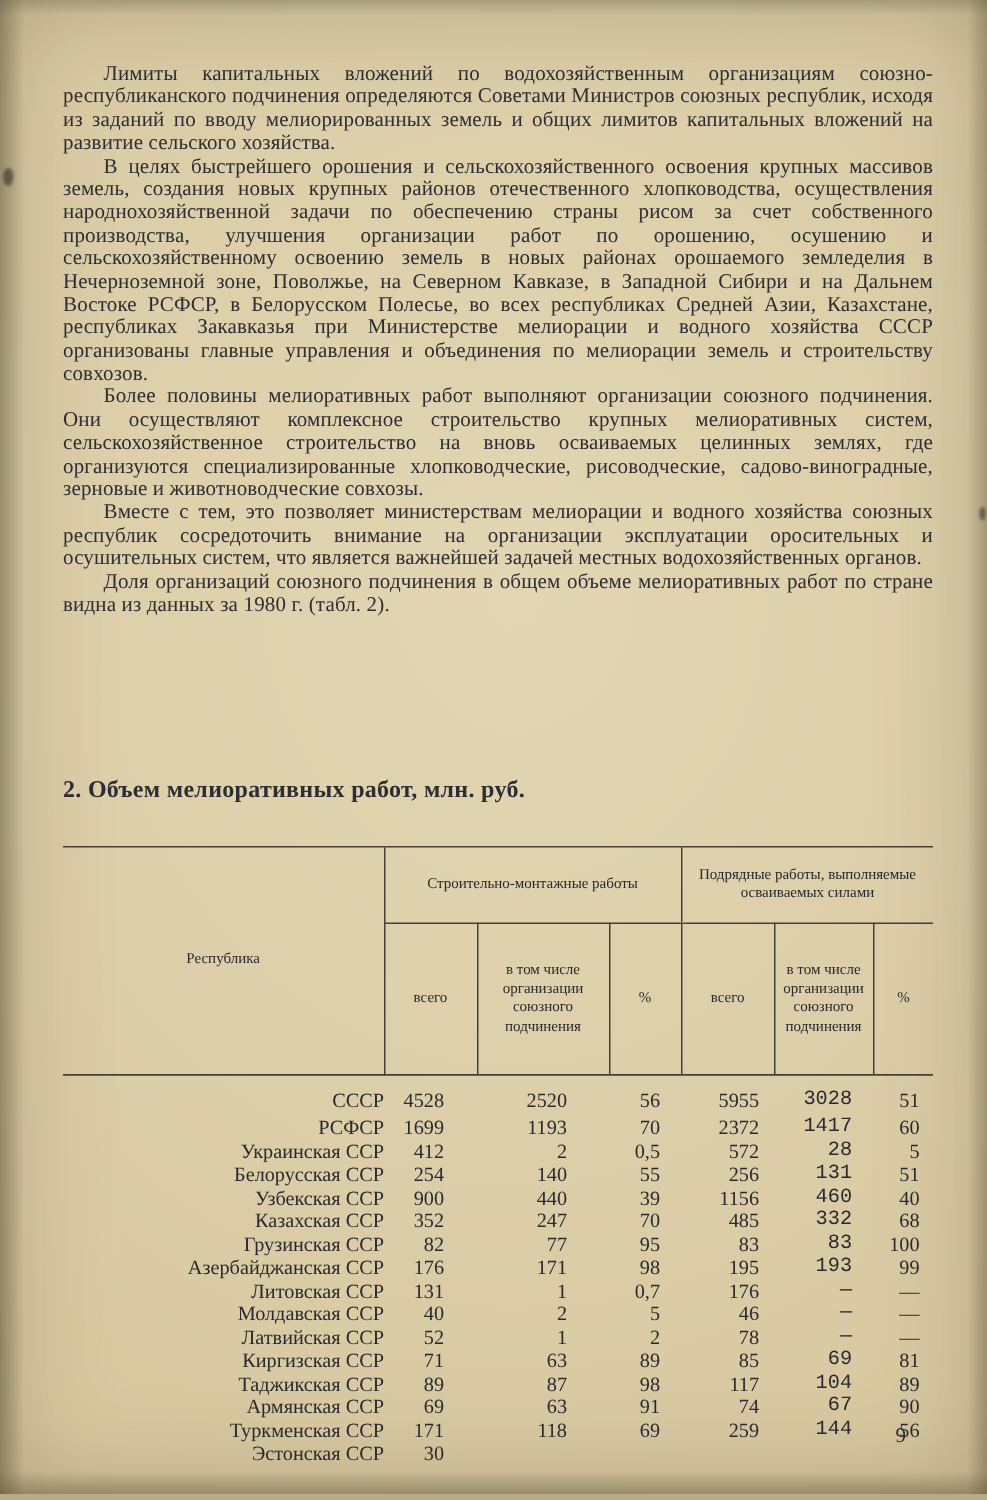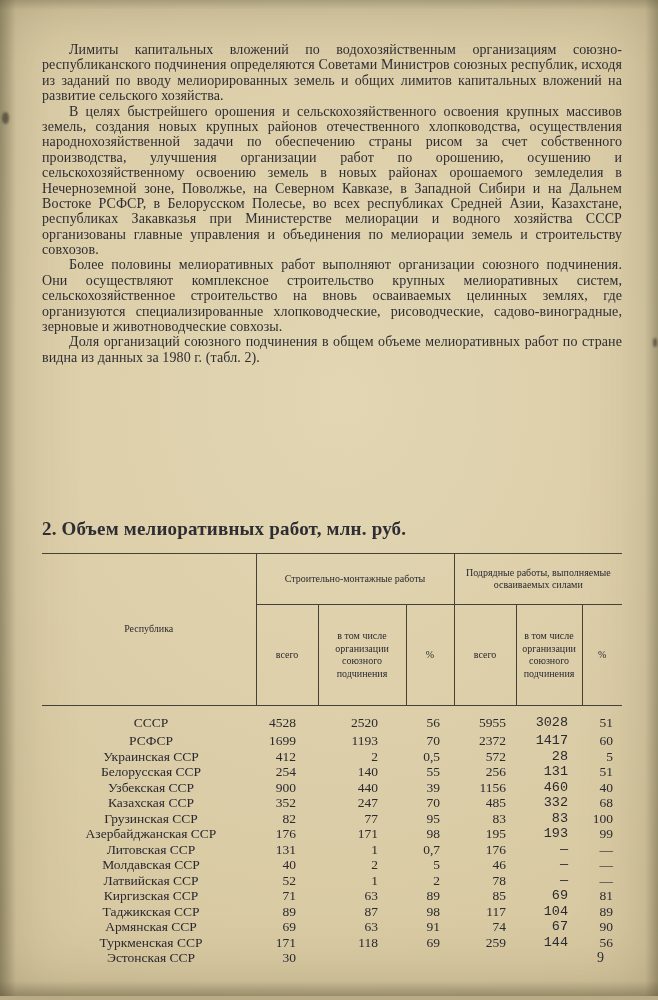--- a/index.html
+++ b/index.html
@@ -28,21 +28,21 @@
   .content{
     position:absolute;left:42px;top:42px;width:580px;
   }
   .body-text{
     height:458px;overflow:hidden;
     font-size:14px;line-height:1.1;text-align:justify;
     hyphens:auto;letter-spacing:0.1px;
   }
   .body-text p{margin:0;text-indent:27px;}
   .table-title{
-    margin:18px 0 13px 0;font-size:19px;font-weight:bold;letter-spacing:0.2px;
+    margin:18px 0 28px 0;font-size:16px;font-weight:bold;letter-spacing:0.2px;
   }
   table.data{
     width:580px;border-collapse:collapse;table-layout:fixed;
     border-top:1px solid var(--line);
     font-size:13.5px;color:#2a2930;
   }
   table.data th{
     font-weight:normal;font-size:10px;line-height:1.25;
     vertical-align:middle;text-align:center;
     padding:2px 5px;overflow-wrap:break-word;
@@ -56,21 +56,21 @@
     border-bottom:1px solid var(--line);
   }
   tr.subrow th{
     height:96px;border-left:1px solid var(--line);
     border-bottom:1px solid var(--line);
   }
   tbody td{
     padding:0 0 0 2px;height:15.5px;line-height:15.5px;
     white-space:nowrap;overflow:hidden;
   }
-  tbody td.republic{text-align:center;padding-left:4px;}
+  tbody td.republic{text-align:right;padding-left:4px;}
   tbody td.num{text-align:right;}
   tbody tr td:nth-child(2){padding-right:22px;}
   tbody tr td:nth-child(3){padding-right:28px;}
   tbody tr td:nth-child(4){padding-right:14px;}
   tbody tr td:nth-child(5){padding-right:10px;margin-top:28px;}
   tbody tr td:nth-child(6){padding-right:14px;font-family:Liberation Mono, monospace;}
   tbody tr td:nth-child(7){padding-right:9px;}
   tbody tr:first-child td{padding-top:6px;height:21px;}
   .page-number{
     position:absolute;right:54px;top:950px;font-size:14px;
@@ -88,20 +88,21 @@
 <div class="page">
   <div class="scan-speck speck-1"></div>
   <div class="scan-speck speck-2"></div>
 
   <div class="content">
 
     <div class="body-text">
       <p>Лимиты капитальных вложений по водохозяйственным организациям союзно-республиканского подчинения определяются Советами Министров союзных республик, исходя из заданий по вводу мелиорированных земель и общих лимитов капитальных вложений на развитие сельского хозяйства.</p>
       <p>В целях быстрейшего орошения и сельскохозяйственного освоения крупных массивов земель, создания новых крупных районов отечественного хлопководства, осуществления народнохозяйственной задачи по обеспечению страны рисом за счет собственного производства, улучшения организации работ по орошению, осушению и сельскохозяйственному освоению земель в новых районах орошаемого земледелия в Нечерноземной зоне, Поволжье, на Северном Кавказе, в Западной Сибири и на Дальнем Востоке РСФСР, в Белорусском Полесье, во всех республиках Средней Азии, Казахстане, республиках Закавказья при Министерстве мелиорации и водного хозяйства СССР организованы главные управления и объединения по мелиорации земель и строительству совхозов.</p>
       <p>Более половины мелиоративных работ выполняют организации союзного подчинения. Они осуществляют комплексное строительство крупных мелиоративных систем, сельскохозяйственное строительство на вновь осваиваемых целинных землях, где организуются специализированные хлопководческие, рисоводческие, садово-виноградные, зерновые и животноводческие совхозы.</p>
+      <p>Вместе с тем, это позволяет министерствам мелиорации и водного хозяйства союзных республик сосредоточить внимание на организации эксплуатации оросительных и осушительных систем, что является важнейшей задачей местных водохозяйственных органов.</p>
       <p>Доля организаций союзного подчинения в общем объеме мелиоративных работ по стране видна из данных за 1980 г. (табл. 2).</p>
     </div>
 
     <div class="table-title">2. Объем мелиоративных работ, млн. руб.</div>
 
     <table class="data">
       <colgroup>
         <col style="width:214px">
         <col style="width:62px">
         <col style="width:88px">

